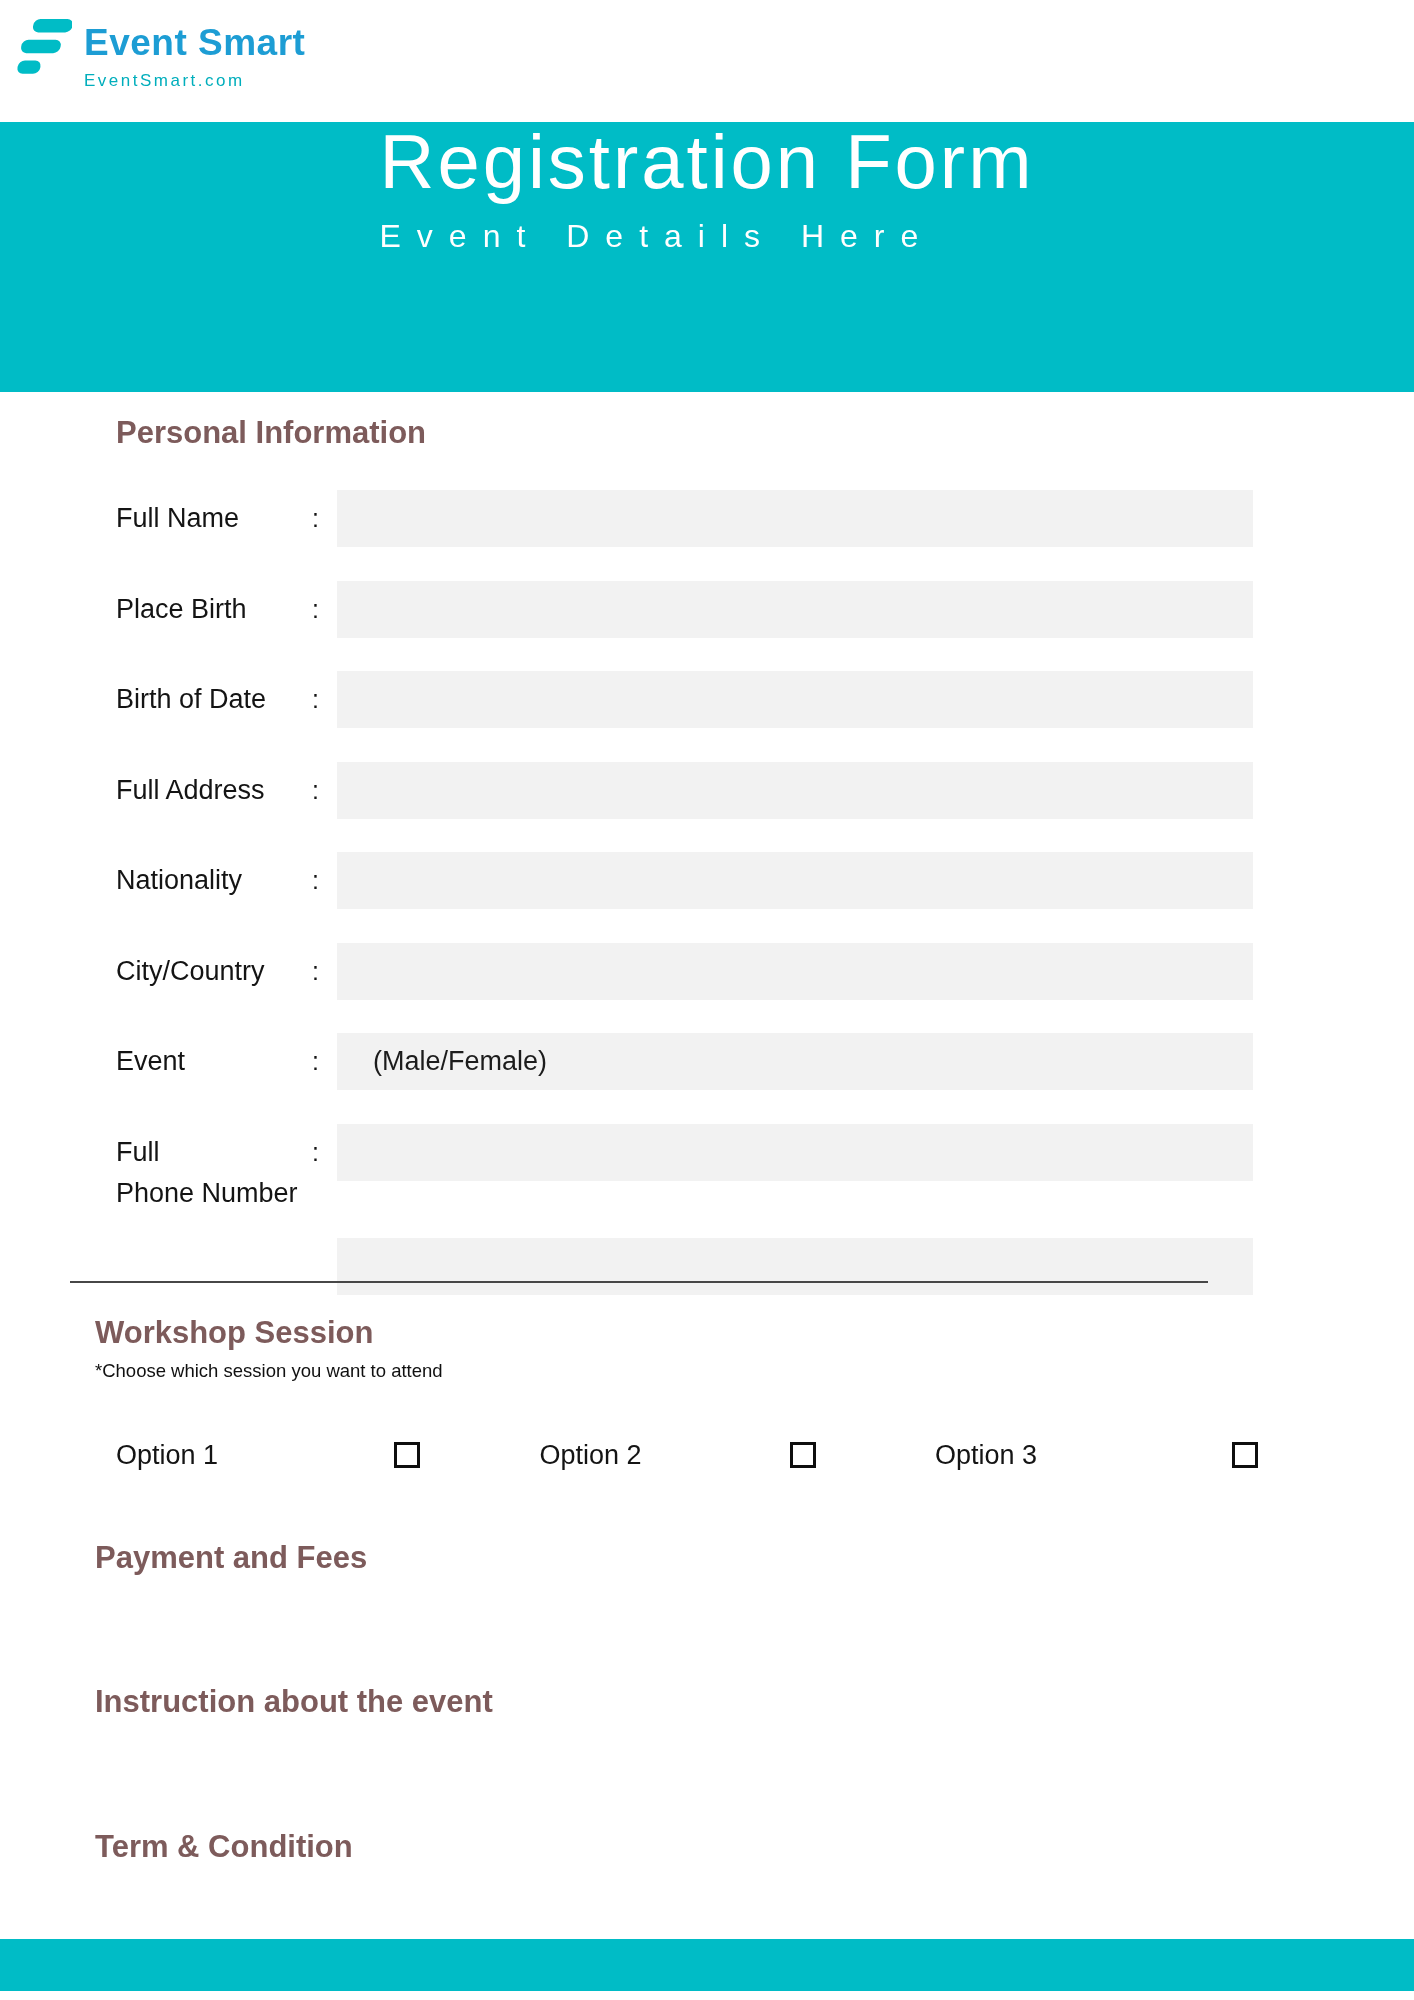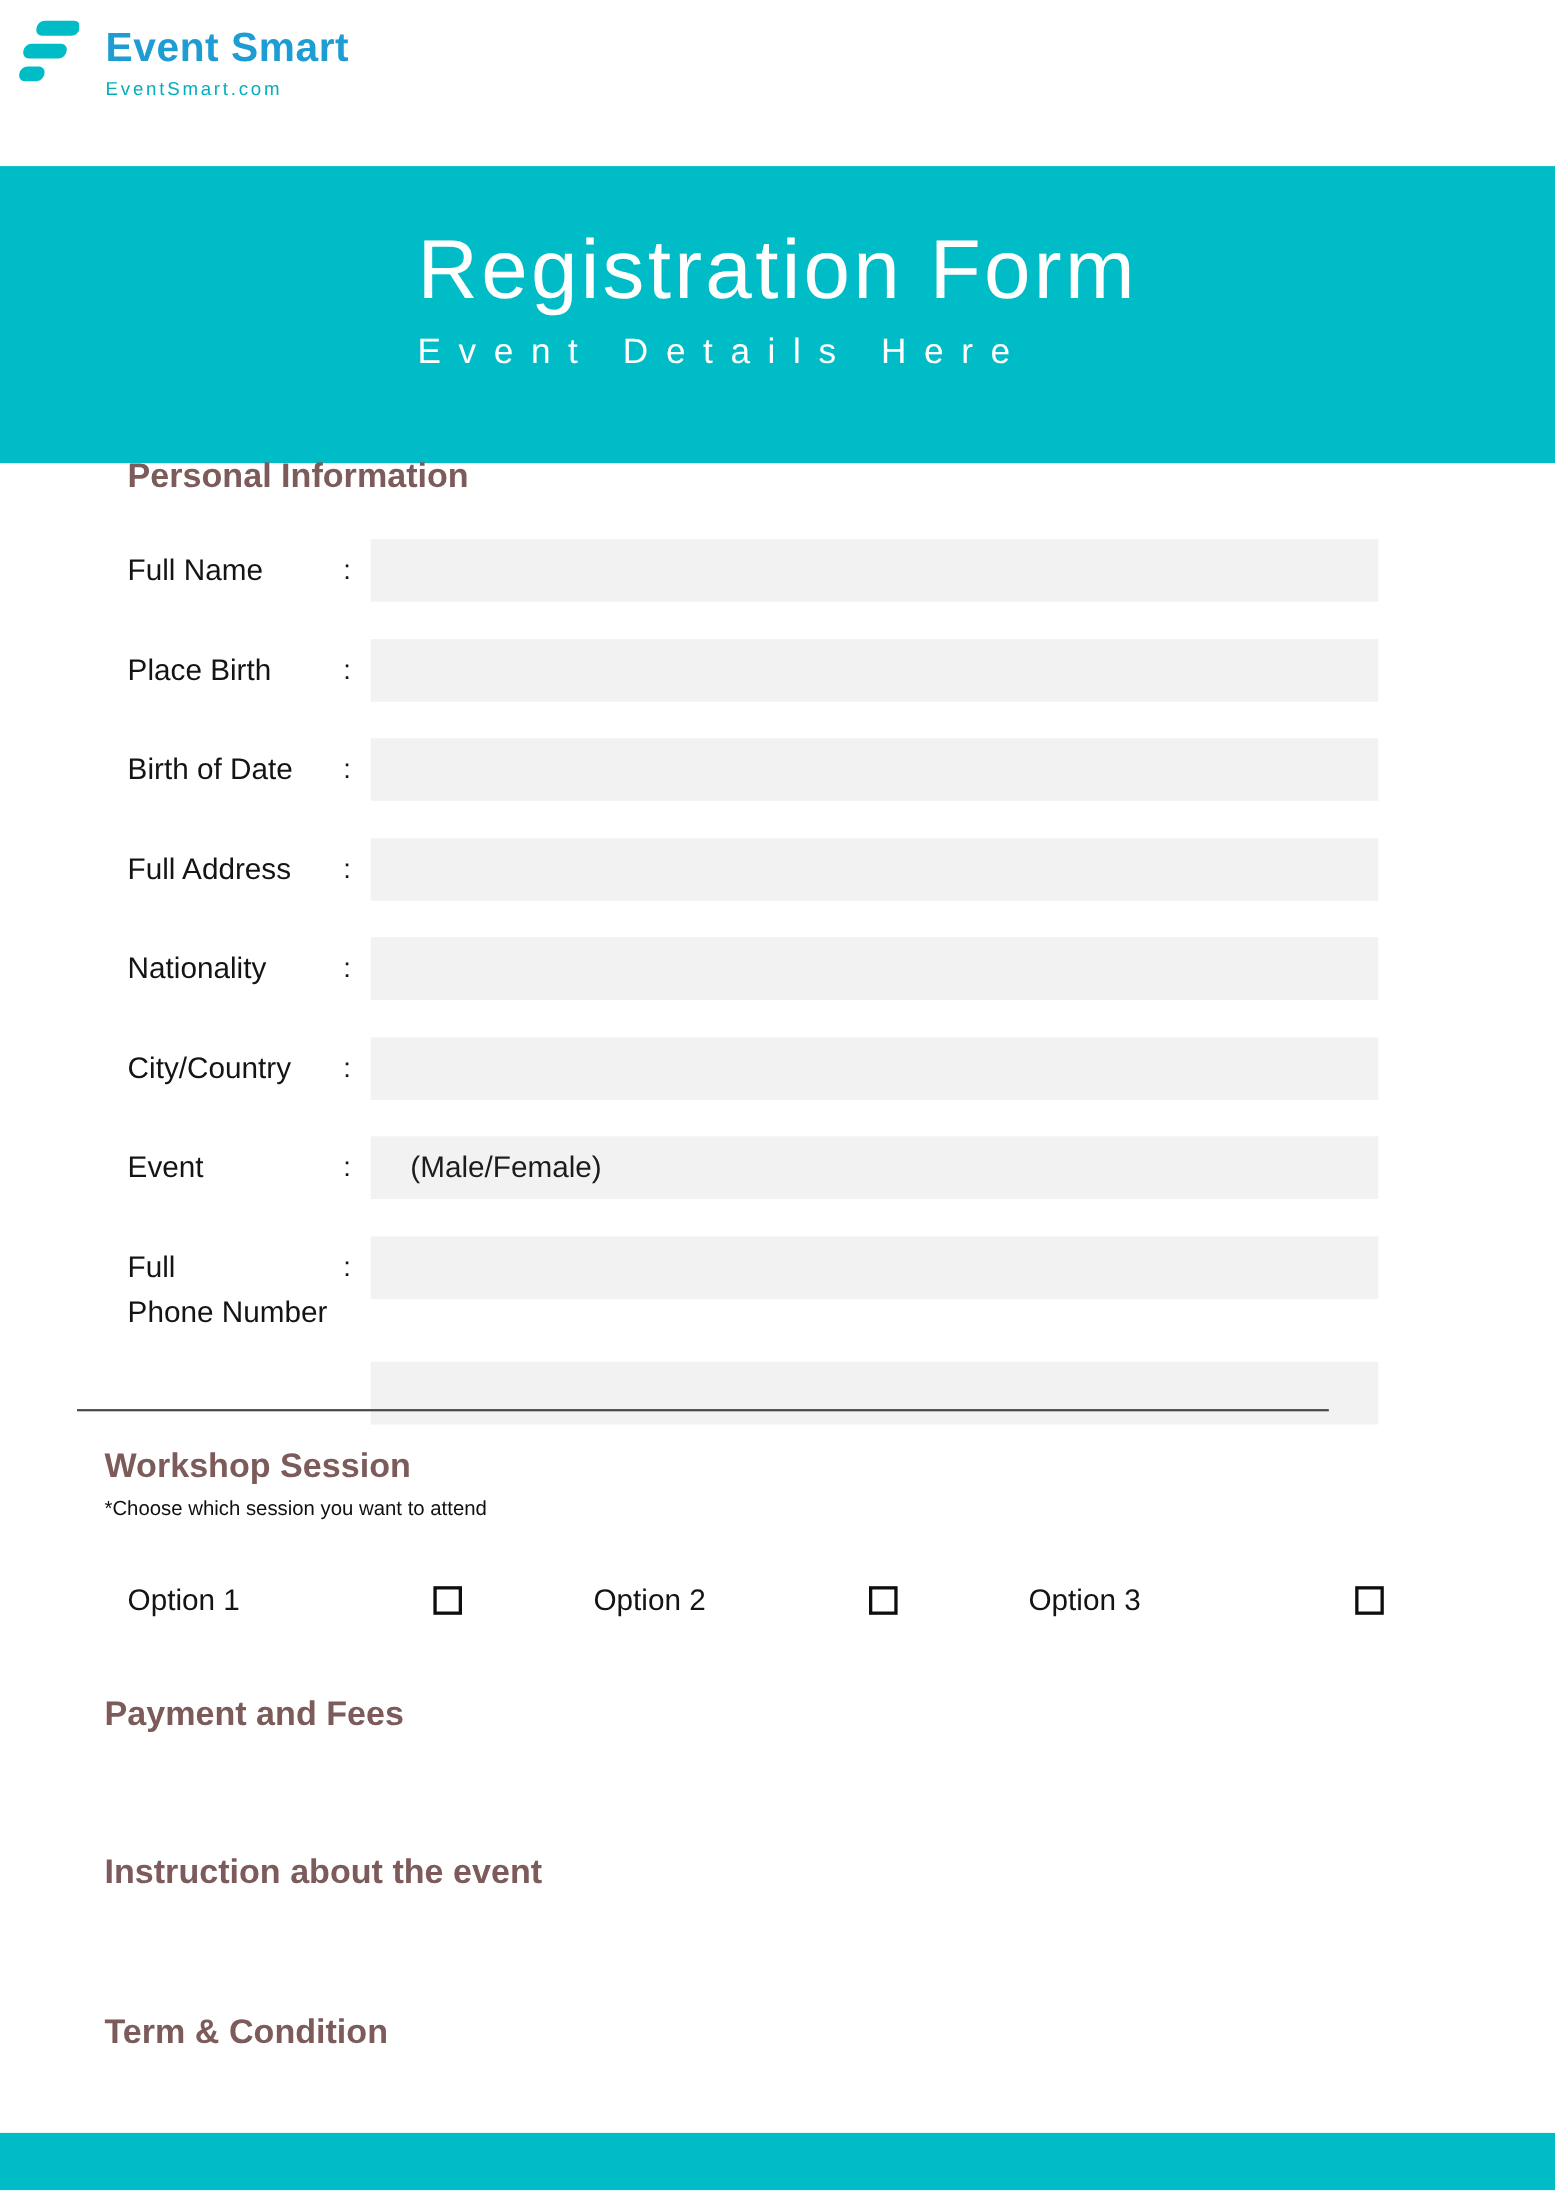--- a/index.html
+++ b/index.html
@@ -7,33 +7,32 @@
   .page {
     position: relative;
     width: 1414px;
     height: 2000px;
     background: #ffffff;
     font-family: "Liberation Sans", sans-serif;
     overflow: hidden;
   }
 
   
-  .logo { position: absolute; left: 14px; top: 12px; display: flex; align-items: flex-start; gap: 24px; }
+  .logo { position: absolute; left: 14px; top: 12px; display: flex; align-items: flex-start; gap: 12px; }
   .logo-icon { width: 58px; height: 66px; margin-top: 4px; }
   .logo-text { display: flex; flex-direction: column; margin-top: 10px; }
   .logo-text-title { font-size: 37px; font-weight: 700; color: #1d9dd4; letter-spacing: 0.5px; }
   .logo-text-sub { font-size: 17px; font-weight: 500; color: #00aebc; letter-spacing: 2.5px; margin-top: 7px; }
 
   
   .banner {
     position: absolute; left: 0; top: 122px; width: 100%; height: 270px;
     background: #00bcc6;
-    display: flex; align-items: center; justify-content: center;
+    display: flex; justify-content: center;
     padding-bottom: 28px;
-    margin-top: 29px;
   }
   .banner-inner { text-align: left; }
   .banner-title { color: #ffffff; font-size: 76px; font-weight: 300; letter-spacing: 3px; line-height: 1.05; }
   .banner-sub { color: #ffffff; font-size: 32px; font-weight: 400; letter-spacing: 16px; margin-top: 16px; white-space: nowrap; }
 
   
   .section-heading { position: absolute; font-size: 31px; font-weight: 700; color: #7d5b5b; }
 
   
   .field-row { position: absolute; left: 116px; width: 1137px; height: 57px; display: flex; align-items: center; }

